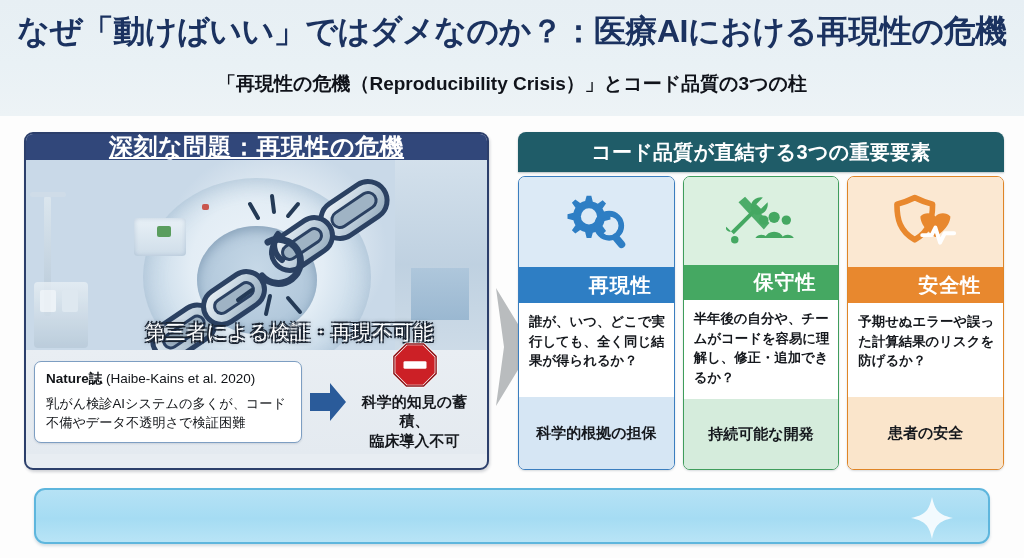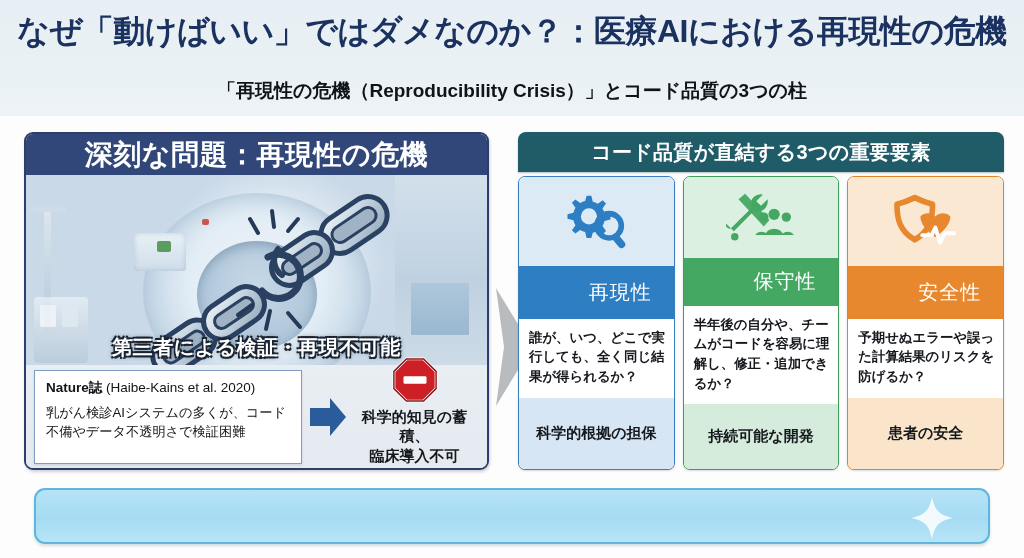--- a/index.html
+++ b/index.html
@@ -33,21 +33,21 @@
     width: 1024px;
     text-align: center;
     font-size: 32px;
     font-weight: 700;
     letter-spacing: -0.5px;
     color: #1b3260;
     white-space: nowrap;
   }
   .slide-subtitle {
     position: absolute;
-    left: 0; top: 78px;
+    left: 0; top: 71px;
     width: 1024px;
     text-align: center;
     font-size: 19px;
     font-weight: 700;
     color: #10131a;
     white-space: nowrap;
   }
 
   
   .left-panel {
@@ -55,29 +55,30 @@
     left: 24px; top: 132px;
     width: 465px; height: 338px;
     border: 2px solid #2c3f6b;
     border-radius: 9px;
     box-sizing: border-box;
     background: #e8edf2;
     overflow: hidden;
     box-shadow: 1px 2px 3px rgba(30,40,60,0.20);
   }
   .left-header {
-    height: 41px;
+    height: 26px;
     background: #31477a;
     color: #ffffff;
-    font-size: 28px;
+    font-size: 24px;
     font-weight: 700;
     display: flex;
     align-items: center;
     justify-content: center;
     letter-spacing: 0.5px;
+    text-decoration: underline;
   }
   .photo-area {
     position: relative;
     height: 190px;
     background:
       radial-gradient(ellipse 140px 130px at 54% 48%, #f2f6fa 0%, #dfe9f2 48%, #c9d9e8 80%),
       linear-gradient(180deg, #cddce9 0%, #b9cde0 40%, #a8c0d6 75%, #cfdce8 100%);
     overflow: hidden;
   }
   
@@ -164,44 +165,45 @@
     left: 96px; top: 4px;
     width: 300px; height: 196px;
   }
 
   .photo-caption {
     position: absolute;
     left: 0; bottom: 4px;
     width: 100%;
     text-align: center;
     font-size: 20px;
-    font-weight: 700;
+    font-weight: 400;
     color: #ffffff;
     text-shadow:
       -1.6px -1.6px 0 #1a2330, 1.6px -1.6px 0 #1a2330,
       -1.6px 1.6px 0 #1a2330, 1.6px 1.6px 0 #1a2330,
       0 0 5px rgba(20,30,45,.9);
     letter-spacing: .5px;
+    padding-left: 33px;
   }
 
   .evidence-row {
     position: relative;
     height: 104px;
     background: linear-gradient(180deg,#e9eef3 0%, #e4eaf0 100%);
     display: flex;
     align-items: center;
     padding: 0 8px;
     box-sizing: border-box;
   }
   .nature-box {
     width: 268px;
     background: #ffffff;
     border: 1.3px solid #7d9ec2;
-    border-radius: 0;
-    padding: 8px 9px 22px 11px;
+    border-radius: 7px;
+    padding: 8px 9px 9px 11px;
     box-sizing: border-box;
     box-shadow: 0 1px 2px rgba(40,60,90,.14);
   }
   .nature-line1 { font-size: 13.5px; color: #111418; line-height: 1.35; white-space: nowrap; }
   .nature-line1 b { font-weight: 700; }
   .nature-body {
     font-size: 13.2px;
     color: #111418;
     line-height: 1.42;
     margin-top: 7px;
@@ -281,24 +283,24 @@
     height: 90px;
     display: flex;
     align-items: center;
     justify-content: center;
   }
   .card.blue   .card-icon { background: #dceaf6; }
   .card.green  .card-icon { background: #dbf0e0; }
   .card.orange .card-icon { background: #fbe8d2; }
 
   .card-label {
-    height: 53px;
+    height: 36px;
     color: #fff;
     font-size: 20px;
-    font-weight: 400;
+    font-weight: 700;
     display: flex;
     align-items: center;
     justify-content: center;
     letter-spacing: 1px;
     padding-left: 48px;
   }
   .card.blue   .card-label { background: #2e7ec4; }
   .card.green  .card-label { background: #45a862; }
   .card.orange .card-label { background: #e8882e; }
 

